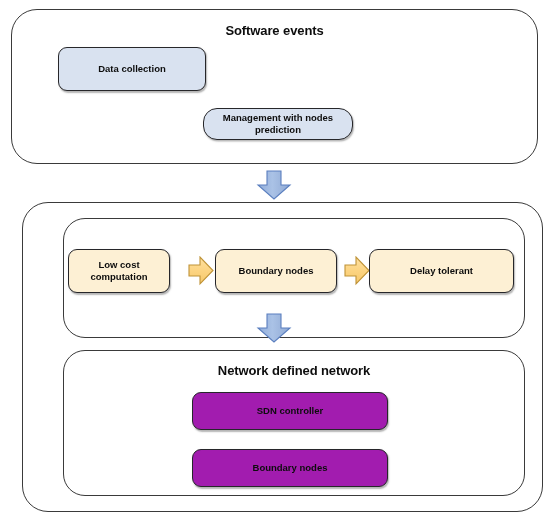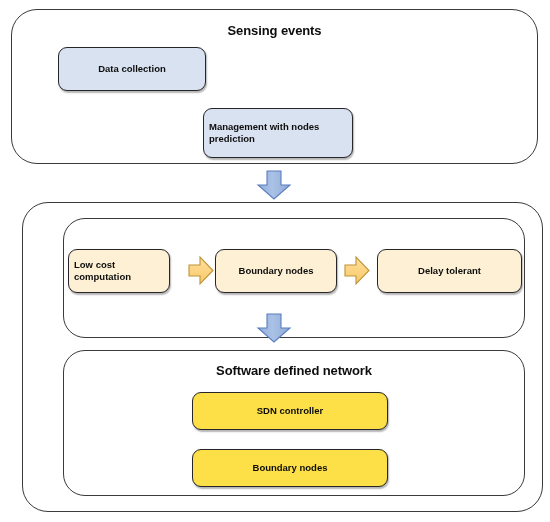--- a/index.html
+++ b/index.html
@@ -38,57 +38,57 @@
     white-space: nowrap;
   }
 
   
   .node {
     position: absolute;
     box-sizing: border-box;
     display: flex;
     align-items: center;
     justify-content: center;
-    text-align: left;
+    text-align: center;
     border: 1.2px solid #2b2b2b;
     border-radius: 9px;
     font-size: 9.5px;
     font-weight: bold;
     color: #0d0d0d;
     line-height: 12px;
     padding: 12px 5px;
     box-shadow: 1px 1.5px 1.5px rgba(90,90,90,0.45);
   }
   .node.blue  { background: #d9e2f0; border-color: #27272a; }
   .node.cream { background: #fdf0d4; border-color: #26262a; }
-  .node.peach { background: #fde047; border-color: #26262a; }
+  .node.peach { background: #a21caf; border-color: #26262a; }
 
   
   .arrow {
     position: absolute;
   }
   .arrow svg { display: block; }
 
   .node-label { pointer-events: none; }
 </style>
 </head>
 <body>
 
 <div id="canvas">
 
   <div class="container-box" style="left:11px; top:9px; width:527px; height:155px;"></div>
 
-  <div class="section-title" style="left:11px; top:23px; width:527px;">Sensing events</div>
+  <div class="section-title" style="left:11px; top:23px; width:527px;">Software events</div>
 
   <div class="node blue" style="left:58px; top:47px; width:148px; height:44px;">
     <span class="node-label">Data collection</span>
   </div>
 
 
-  <div class="node blue" style="left:203px; top:108px; width:150px; height:50px;">
+  <div class="node blue" style="left:203px; top:108px; width:150px; height:32px;border-radius:14px;">
     <span class="node-label">Management with nodes prediction</span>
   </div>
 
   <div class="arrow" style="left:256px; top:170px;">
     <svg width="36" height="30" viewBox="0 0 36 30">
       <defs>
         <linearGradient id="blueGrad1" x1="0" y1="0" x2="1" y2="0">
           <stop offset="0%" stop-color="#92add9"></stop>
           <stop offset="45%" stop-color="#aac2e6"></stop>
           <stop offset="100%" stop-color="#8fa9d4"></stop>
@@ -123,33 +123,33 @@
   <div class="node cream" style="left:215px; top:249px; width:122px; height:44px;">
     <span class="node-label">Boundary nodes</span>
   </div>
 
   <div class="arrow" style="left:344px; top:256px;">
     <svg width="26" height="30" viewBox="0 0 26 30">
       <polygon points="1,9 12,9 12,1 25,14.5 12,28 12,20 1,20" fill="url(#yellowGrad1)" stroke="#bf9338" stroke-width="1.1"></polygon>
     </svg>
   </div>
 
-  <div class="node cream" style="left:377px; top:249px; width:145px; height:44px;">
+  <div class="node cream" style="left:369px; top:249px; width:145px; height:44px;">
     <span class="node-label">Delay tolerant</span>
   </div>
 
   <div class="arrow" style="left:256px; top:313px;">
     <svg width="36" height="30" viewBox="0 0 36 30">
       <polygon points="11,1 25,1 25,15 34,15 18,29 2,15 11,15" fill="url(#blueGrad1)" stroke="#5b7fbf" stroke-width="1.1"></polygon>
     </svg>
   </div>
 
   <div class="container-box" style="left:63px; top:350px; width:462px; height:146px; border-radius:22px;"></div>
 
-  <div class="section-title" style="left:63px; top:363px; width:462px;">Software defined network</div>
+  <div class="section-title" style="left:63px; top:363px; width:462px;">Network defined network</div>
 
   <div class="node peach" style="left:192px; top:392px; width:196px; height:38px;">
     <span class="node-label">SDN controller</span>
   </div>
 
   <div class="node peach" style="left:192px; top:449px; width:196px; height:38px;">
     <span class="node-label">Boundary nodes</span>
   </div>
 
 </div>

